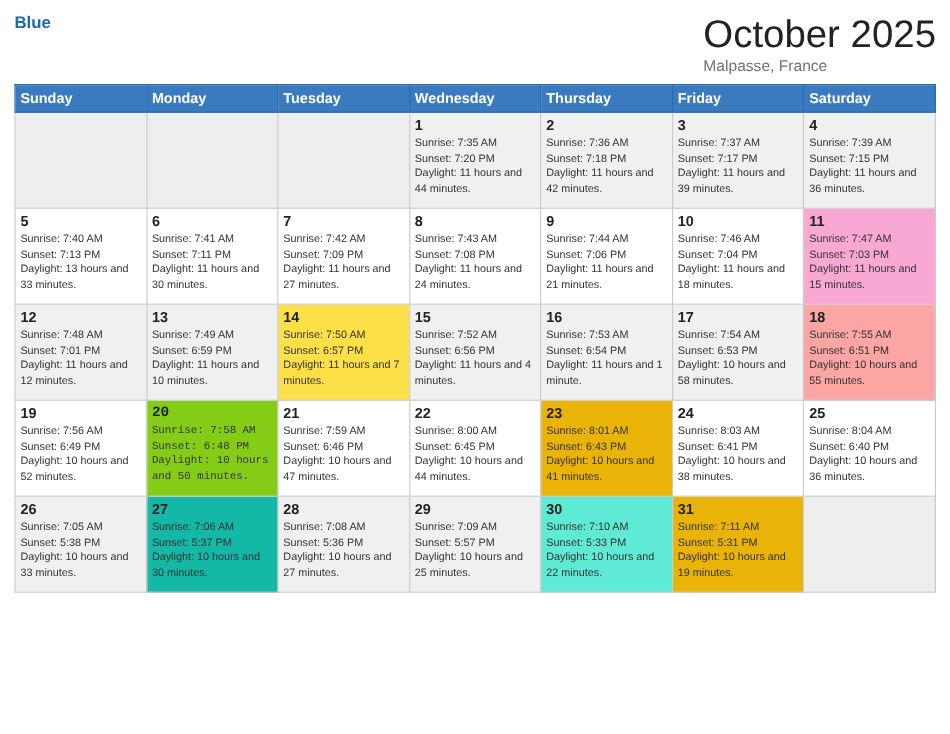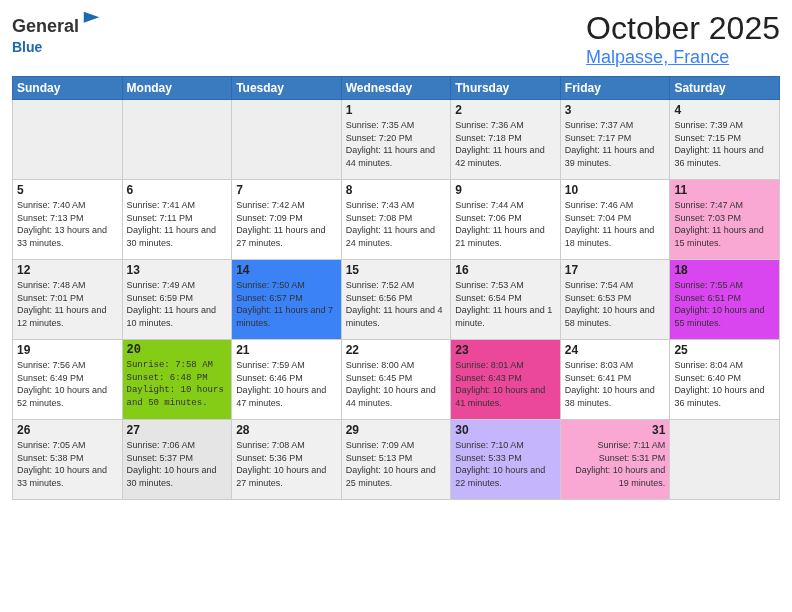--- a/index.html
+++ b/index.html
@@ -40,23 +40,22 @@
     }
     .title-block {
       text-align: left;
     }
     .month-title {
       font-size: 32px;
       font-weight: normal;
       color: #222;
     }
     .location {
-      font-size: 18px;
-      color: #3b82f6;
-      text-decoration: underline;
+      font-size: 13px;
+      color: #737373;
     }
     .calendar {
       width: 100%;
       border-collapse: collapse;
       table-layout: fixed;
     }
     .calendar th {
       background: #3a7abf;
       color: #fff;
       font-size: 12px;
@@ -96,27 +95,20 @@
       background: #f9f9f9;
     }
   </style>
 </head>
 <body>
 
 <div class="page">
   <div class="header">
     <div class="logo">
       <div>
-        <div style="display:flex;align-items:center;">
-          <span class="logo-text">
-            <span class="logo-general">General</span><svg class="logo-icon" viewBox="0 0 24 24">
-                <polygon points="3,2 20,8 3,14" fill="#1a6aad"></polygon>
-              </svg>
-          </span>
-        </div>
         <div>
           <span class="logo-blue" style="font-size:14px;font-weight:bold;color:#1a6aad;">Blue</span>
         </div>
       </div>
     </div>
     <div class="title-block">
       <div class="month-title">October 2025</div>
       <div class="location">Malpasse, France</div>
     </div>
   </div>
@@ -187,37 +179,37 @@
         </tr>
         <tr class="week-row">
           <td style="background: rgb(240, 240, 240);">
             <div class="day-num">12</div>
             <div class="day-info"><span>Sunrise: 7:48 AM</span><br><span>Sunset: 7:01 PM</span><br><span>Daylight: 11 hours and 12 minutes.</span></div>
           </td>
           <td style="background: rgb(240, 240, 240);">
             <div class="day-num">13</div>
             <div class="day-info"><span>Sunrise: 7:49 AM</span><br><span>Sunset: 6:59 PM</span><br><span>Daylight: 11 hours and 10 minutes.</span></div>
           </td>
-          <td style="background: #3b82f6;">
+          <td style="background: #fde047;">
             <div class="day-num">14</div>
             <div class="day-info"><span>Sunrise: 7:50 AM</span><br><span>Sunset: 6:57 PM</span><br><span>Daylight: 11 hours and 7 minutes.</span></div>
           </td>
           <td style="background: rgb(240, 240, 240); margin-top: 33px;">
             <div class="day-num">15</div>
             <div class="day-info"><span>Sunrise: 7:52 AM</span><br><span>Sunset: 6:56 PM</span><br><span>Daylight: 11 hours and 4 minutes.</span></div>
           </td>
           <td style="background: rgb(240, 240, 240);">
             <div class="day-num">16</div>
             <div class="day-info"><span>Sunrise: 7:53 AM</span><br><span>Sunset: 6:54 PM</span><br><span>Daylight: 11 hours and 1 minute.</span></div>
           </td>
           <td style="background: rgb(240, 240, 240);">
             <div class="day-num">17</div>
             <div class="day-info"><span>Sunrise: 7:54 AM</span><br><span>Sunset: 6:53 PM</span><br><span>Daylight: 10 hours and 58 minutes.</span></div>
           </td>
-          <td style="background: #d946ef;">
+          <td style="background: #fca5a5;">
             <div class="day-num">18</div>
             <div class="day-info"><span>Sunrise: 7:55 AM</span><br><span>Sunset: 6:51 PM</span><br><span>Daylight: 10 hours and 55 minutes.</span></div>
           </td>
         </tr>
         <tr class="week-row">
           <td style="background: rgb(255, 255, 255);">
             <div class="day-num">19</div>
             <div class="day-info"><span>Sunrise: 7:56 AM</span><br><span>Sunset: 6:49 PM</span><br><span>Daylight: 10 hours and 52 minutes.</span></div>
           </td>
           <td style="background: #84cc16; font-family: Liberation Mono, monospace;">
@@ -225,55 +217,55 @@
             <div class="day-info"><span>Sunrise: 7:58 AM</span><br><span>Sunset: 6:48 PM</span><br><span>Daylight: 10 hours and 50 minutes.</span></div>
           </td>
           <td style="background: rgb(255, 255, 255);">
             <div class="day-num">21</div>
             <div class="day-info"><span>Sunrise: 7:59 AM</span><br><span>Sunset: 6:46 PM</span><br><span>Daylight: 10 hours and 47 minutes.</span></div>
           </td>
           <td style="background: rgb(255, 255, 255);">
             <div class="day-num">22</div>
             <div class="day-info"><span>Sunrise: 8:00 AM</span><br><span>Sunset: 6:45 PM</span><br><span>Daylight: 10 hours and 44 minutes.</span></div>
           </td>
-          <td style="background: #ec4899; margin-top: 48px;">
+          <td style="background: #eab308; margin-top: 48px;">
             <div class="day-num">23</div>
             <div class="day-info"><span>Sunrise: 8:01 AM</span><br><span>Sunset: 6:43 PM</span><br><span>Daylight: 10 hours and 41 minutes.</span></div>
           </td>
           <td style="background: rgb(255, 255, 255);">
             <div class="day-num">24</div>
             <div class="day-info"><span>Sunrise: 8:03 AM</span><br><span>Sunset: 6:41 PM</span><br><span>Daylight: 10 hours and 38 minutes.</span></div>
           </td>
           <td style="background: rgb(255, 255, 255);">
             <div class="day-num">25</div>
             <div class="day-info"><span>Sunrise: 8:04 AM</span><br><span>Sunset: 6:40 PM</span><br><span>Daylight: 10 hours and 36 minutes.</span></div>
           </td>
         </tr>
         <tr class="week-row">
           <td style="background: rgb(240, 240, 240);">
             <div class="day-num">26</div>
             <div class="day-info"><span>Sunrise: 7:05 AM</span><br><span>Sunset: 5:38 PM</span><br><span>Daylight: 10 hours and 33 minutes.</span></div>
           </td>
-          <td style="background: #e5e5e5;">
+          <td style="background: #14b8a6;">
             <div class="day-num">27</div>
             <div class="day-info"><span>Sunrise: 7:06 AM</span><br><span>Sunset: 5:37 PM</span><br><span>Daylight: 10 hours and 30 minutes.</span></div>
           </td>
           <td style="background: rgb(240, 240, 240);">
             <div class="day-num">28</div>
             <div class="day-info"><span>Sunrise: 7:08 AM</span><br><span>Sunset: 5:36 PM</span><br><span>Daylight: 10 hours and 27 minutes.</span></div>
           </td>
           <td style="background: rgb(240, 240, 240);">
             <div class="day-num">29</div>
-            <div class="day-info"><span>Sunrise: 7:09 AM</span><br><span>Sunset: 5:13 PM</span><br><span>Daylight: 10 hours and 25 minutes.</span></div>
-          </td>
-          <td style="background: #c4b5fd;">
+            <div class="day-info"><span>Sunrise: 7:09 AM</span><br><span>Sunset: 5:57 PM</span><br><span>Daylight: 10 hours and 25 minutes.</span></div>
+          </td>
+          <td style="background: #5eead4;">
             <div class="day-num">30</div>
             <div class="day-info"><span>Sunrise: 7:10 AM</span><br><span>Sunset: 5:33 PM</span><br><span>Daylight: 10 hours and 22 minutes.</span></div>
           </td>
-          <td style="background: #f9a8d4; text-align: right;">
+          <td style="background: #eab308;">
             <div class="day-num">31</div>
             <div class="day-info"><span>Sunrise: 7:11 AM</span><br><span>Sunset: 5:31 PM</span><br><span>Daylight: 10 hours and 19 minutes.</span></div>
           </td>
           <td class="empty" style="background: rgb(238, 238, 238);"></td>
         </tr>
       </tbody>
   </table>
 </div>
 
 </body></html>

